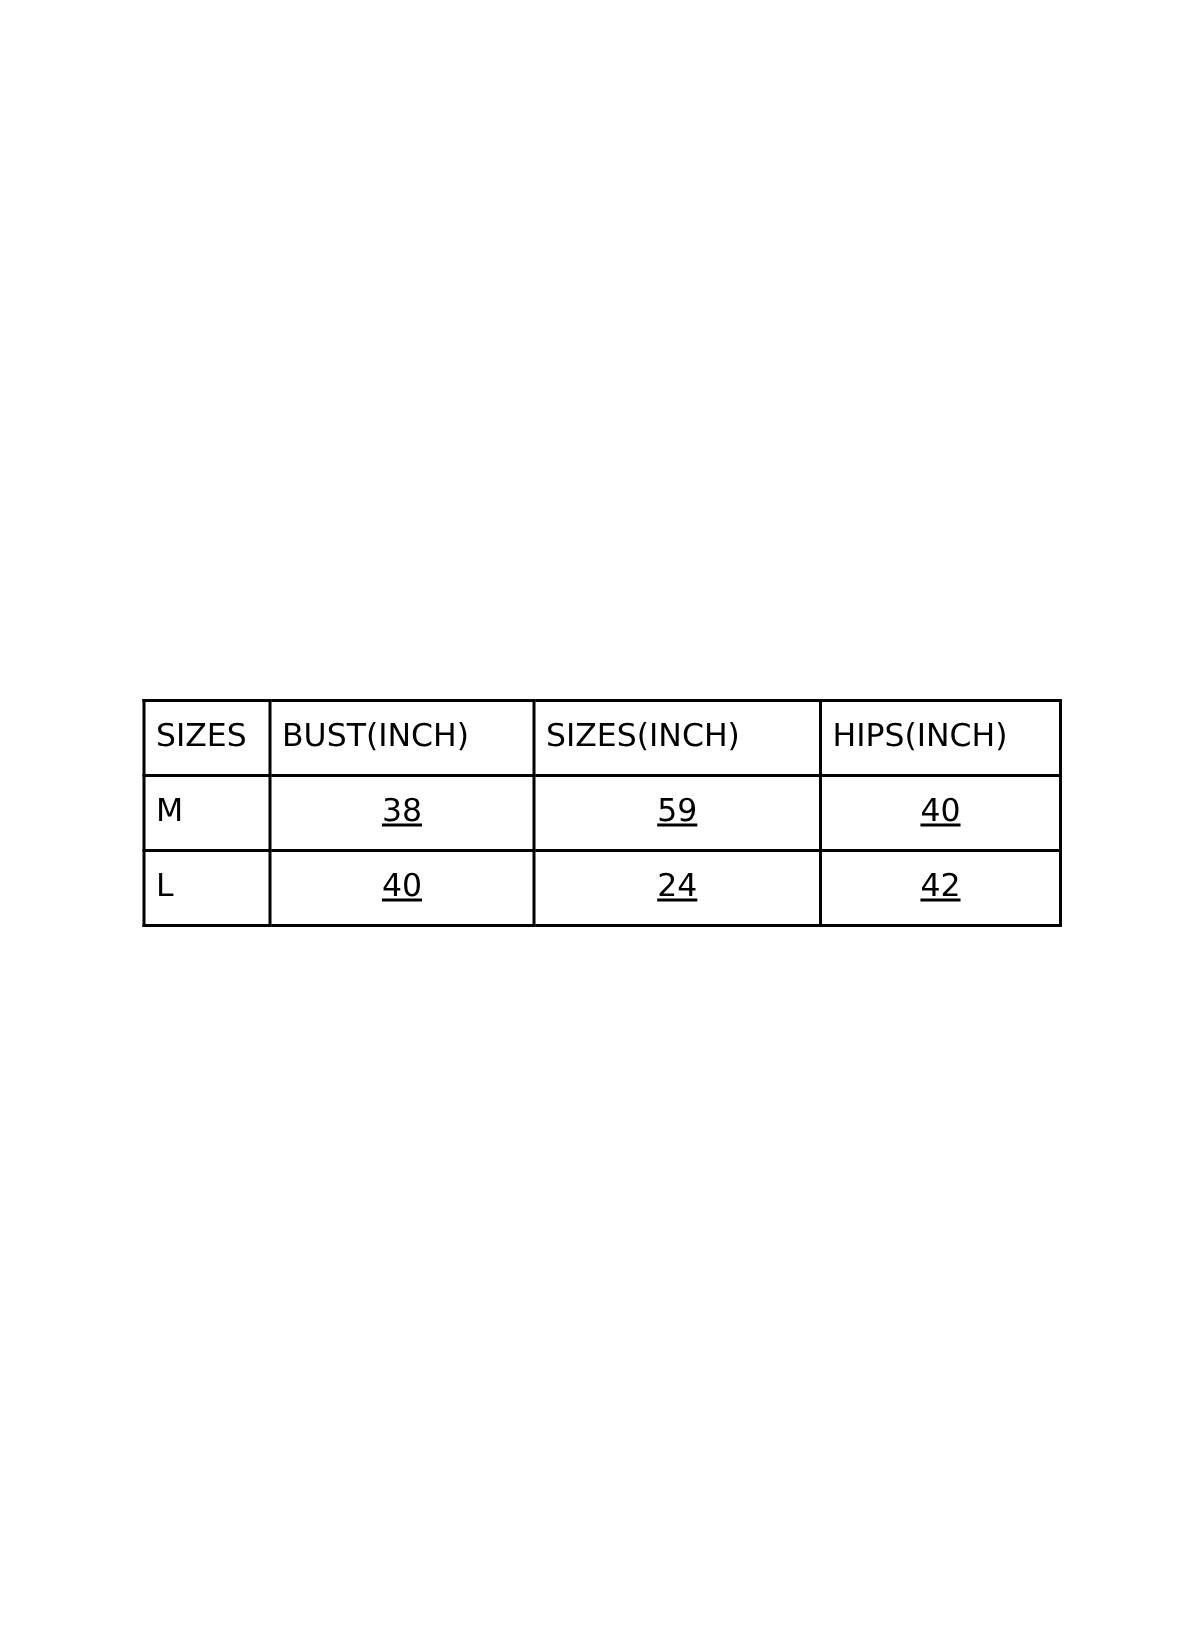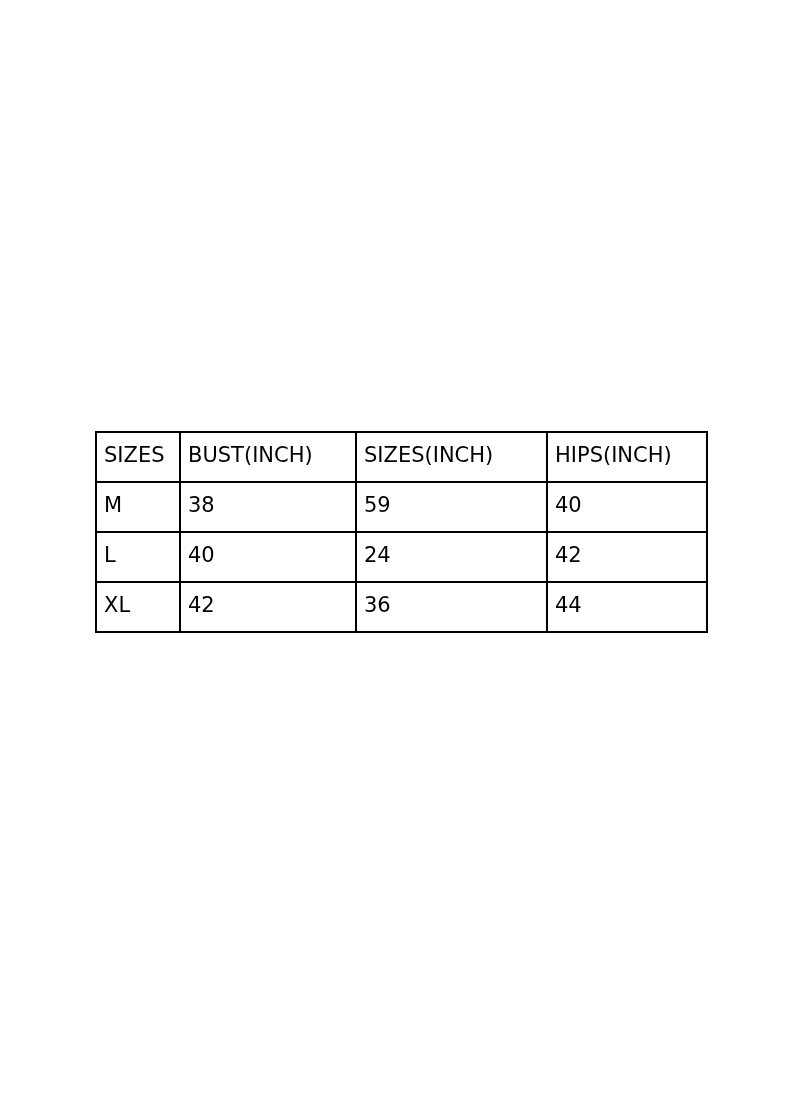--- a/index.html
+++ b/index.html
@@ -18,21 +18,21 @@
     position: absolute;
     left: 0;
     top: 0;
     width: 800px;
     height: 1100px;
     background: #ffffff;
   }
   .table-wrap {
     position: absolute;
     left: 95px;
-    top: 431px;
+    top: 466px;
     width: 611px;
   }
   table.size-chart {
     border-collapse: collapse;
     table-layout: fixed;
     width: 611px;
     background: #ffffff;
   }
   table.size-chart col.c-size  { width: 84px; }
   table.size-chart col.c-bust  { width: 176px; }
@@ -52,21 +52,22 @@
     white-space: nowrap;
   }
   table.size-chart th {
     text-align: left;
     font-weight: normal;
   }
   table.size-chart td.label-cell {
     text-align: left;
   }
   table.size-chart td.num-cell {
-    text-align: left;
+    text-align: center;
+    text-decoration: underline;
   }
 </style>
 </head>
 <body>
 
 <div class="sheet">
   <div class="table-wrap">
     <table class="size-chart">
       <colgroup>
         <col class="c-size">
@@ -88,22 +89,16 @@
           <td class="num-cell">38</td>
           <td class="num-cell">59</td>
           <td class="num-cell">40</td>
         </tr>
         <tr>
           <td class="label-cell">L</td>
           <td class="num-cell">40</td>
           <td class="num-cell">24</td>
           <td class="num-cell">42</td>
         </tr>
-        <tr>
-          <td class="label-cell">XL</td>
-          <td class="num-cell">42</td>
-          <td class="num-cell">36</td>
-          <td class="num-cell">44</td>
-        </tr>
       </tbody>
     </table>
   </div>
 </div>
 
 </body></html>

